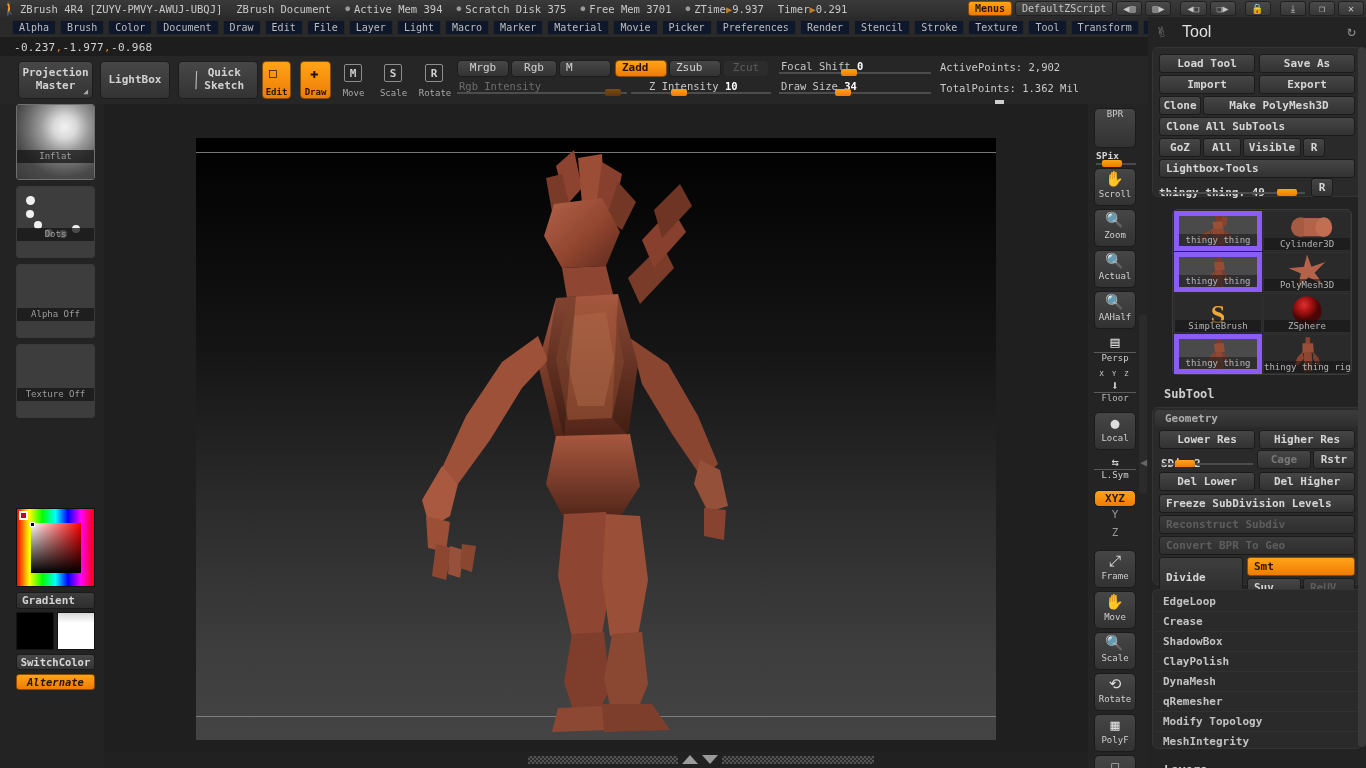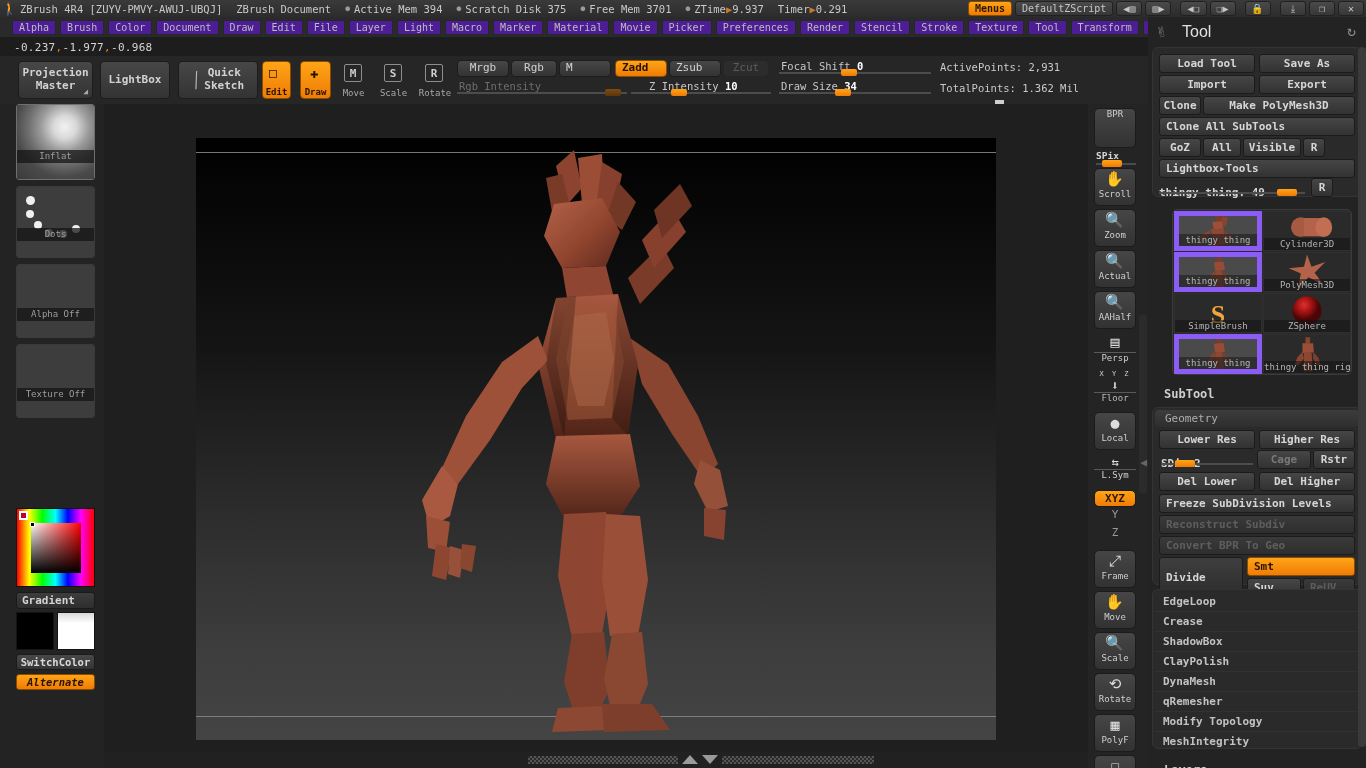--- a/index.html
+++ b/index.html
@@ -35,21 +35,21 @@
   .tbbtn.menus { background: linear-gradient(#ffa417, #ef7c05); color: #2a1600; font-weight: bold; border-color:#8a4a00; }
   .tbbtn.wide { min-width: 88px; }
 
   
   .menubar {
     position: absolute; left: 0; top: 17px; width: 1366px; height: 20px;
     background: #2a2a2a; display: flex; align-items: center; padding-left: 12px; gap: 4px;
   }
   .menu-item {
     height: 15px; padding: 0 6px; font-size: 10px; color: #bcbcbc;
-    background: #4c1d95; border: 1px solid #272727; border-radius: 2px;
+    background: #0f172a; border: 1px solid #272727; border-radius: 2px;
     display: flex; align-items: center;
   }
 
   
   .coords {
     position: absolute; left: 14px; top: 41px; font-size: 11px;
     color: #d5d5d5; letter-spacing: .3px;
   }
   .coords .sep { color: #e0811a; }
 
@@ -193,21 +193,21 @@
     position: absolute; left: 0; right: 0; bottom: 0; height: 12px;
     font-size: 9px; color: #b4b4b4; text-align: center; line-height: 12px;
     background: rgba(18,18,18,.55); white-space: nowrap; overflow: hidden;
   }
   .thumbcell.sel .tcap { background: rgba(30,30,30,.6); }
 
   .sectionhdr { position: absolute; left: 16px; font-size: 12px; color: #cfcfcf; font-weight: bold; }
   .subhdr {
     position: absolute; left: 4px; width: 210px; height: 17px;
     background: linear-gradient(#3c3c3c,#2e2e2e); border-radius: 4px;
-    font-size: 11px; color: #adadad; font-weight: normal; padding-left: 10px;
+    font-size: 11px; color: #adadad; font-weight: bold; padding-left: 10px;
     display: flex; align-items: center;
   }
   .listrow {
     position: absolute; left: 6px; width: 206px; height: 20px;
     border-top: 1px solid #313131;
     color: #c2c2c2; font-size: 11px; font-weight: bold;
     display: flex; align-items: center; padding-left: 8px;
   }
 
   
@@ -346,21 +346,21 @@
       <span class="lbl"><span>Focal Shift</span> <span class="num">0</span></span>
       <div class="track"></div>
       <div class="knob" style="left:62px"></div>
     </div>
     <div class="slider" style="left:779px;top:24px;width:152px;height:16px;">
       <span class="lbl"><span>Draw Size</span> <span class="num">34</span></span>
       <div class="track"></div>
       <div class="knob" style="left:56px"></div>
     </div>
 
-    <div class="statlabel" style="left:940px;top:5px;">ActivePoints: 2,931</div>
+    <div class="statlabel" style="left:940px;top:5px;">ActivePoints: 2,902</div>
     <div class="statlabel" style="left:940px;top:26px;">TotalPoints: 1.362 Mil</div>
     <div style="position:absolute;left:995px;top:44px;width:9px;height:7px;background:#cfcfcf;"></div>
   </div>
 
   <div class="leftpal">
     <div class="swatch" style="top:0px;height:76px;border-color:#6f6f6f;">
       <div class="sphere-inflat"></div>
       <div class="cap">Inflat</div>
     </div>
     <div class="swatch" style="top:82px;height:72px;">

